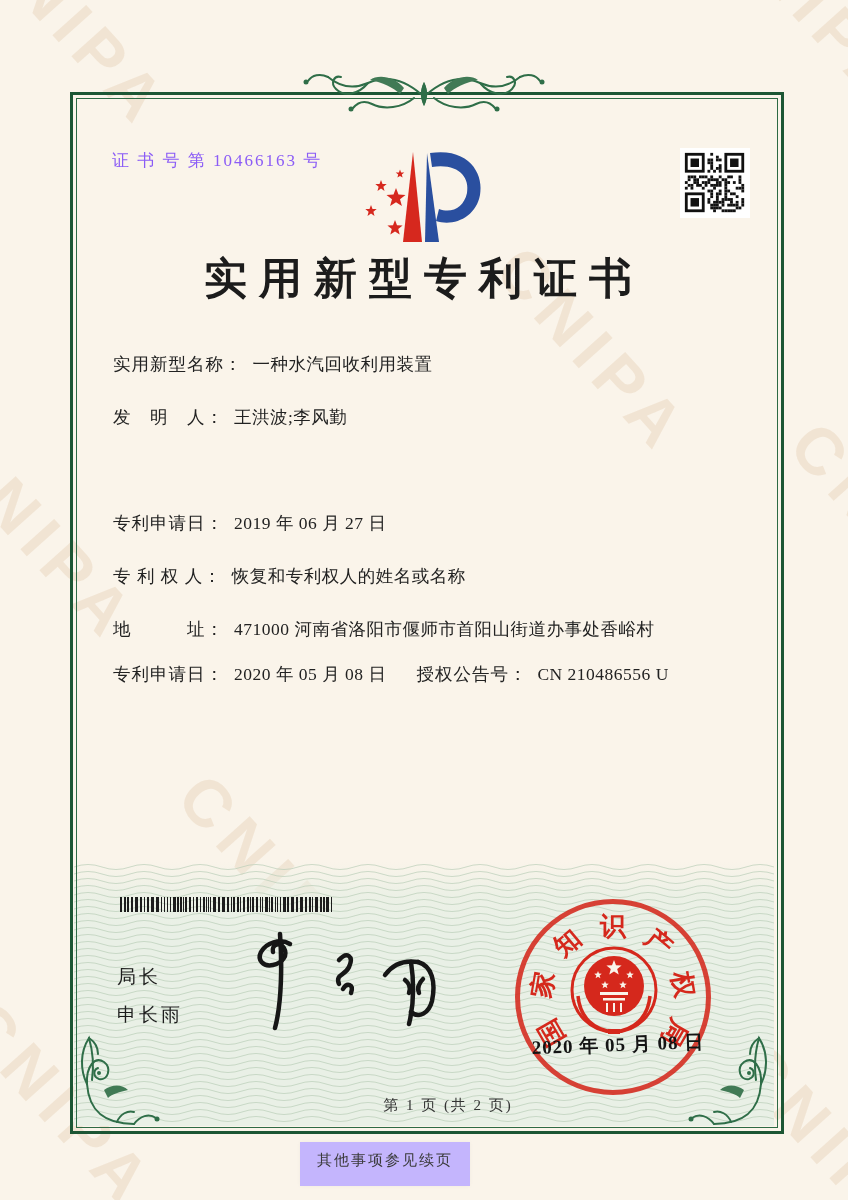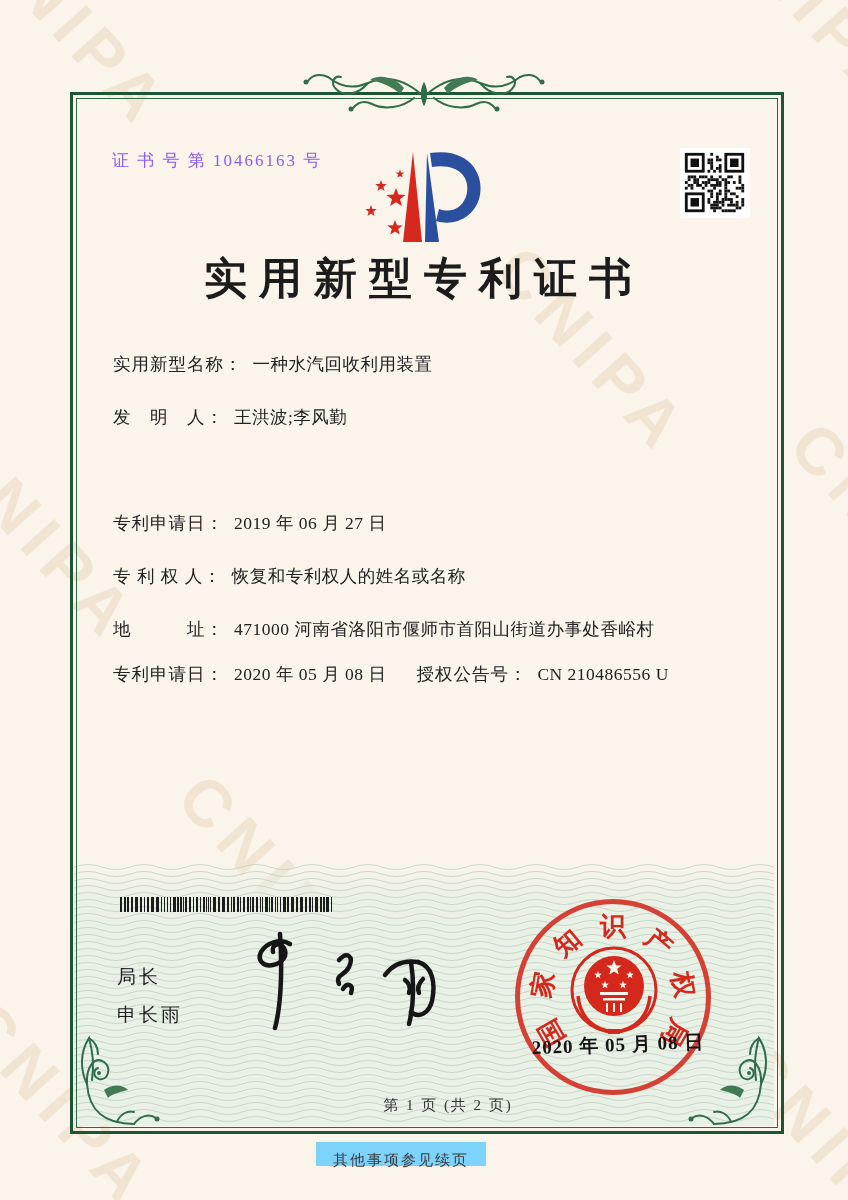--- a/index.html
+++ b/index.html
@@ -48,22 +48,22 @@
 
   #seal{position:absolute;left:515px;top:899px;width:196px;height:196px;border-radius:50%;
         border:5px solid rgba(212,40,28,0.88);box-sizing:border-box;}
   .seal-char{position:absolute;left:50%;top:50%;font-size:26px;font-weight:bold;color:#d5281c;}
   #emblem{position:absolute;left:44px;top:38px;}
   #seal-date{position:absolute;left:498px;top:1032px;width:240px;text-align:center;
              font-size:19px;letter-spacing:1px;color:#141414;transform:rotate(-2deg);font-weight:bold;}
 
   #page-info{position:absolute;left:0;top:1096px;width:848px;text-align:center;
              font-size:15px;letter-spacing:2px;color:#333;padding-left:24px;}
-  #footer-note{position:absolute;left:316px;top:1142px;width:170px;height:24px;line-height:36px;
-               background:#7dd3fc;text-align:center;font-size:15px;letter-spacing:2px;color:#3a3a3a;
+  #footer-note{position:absolute;left:300px;top:1142px;width:170px;height:44px;line-height:36px;
+               background:#c4b5fd;text-align:center;font-size:15px;letter-spacing:2px;color:#3a3a3a;
                box-shadow:0 0 4px rgba(0,0,0,0.04);}
 </style>
 </head>
 <body>
 
 <div id="page">
 
   <span class="wm" style="left:-52px;top:-14px">CNIPA</span>
   <span class="wm" style="left:688px;top:-34px">CNIPA</span>
   <span class="wm" style="left:468px;top:312px">CNIPA</span>

